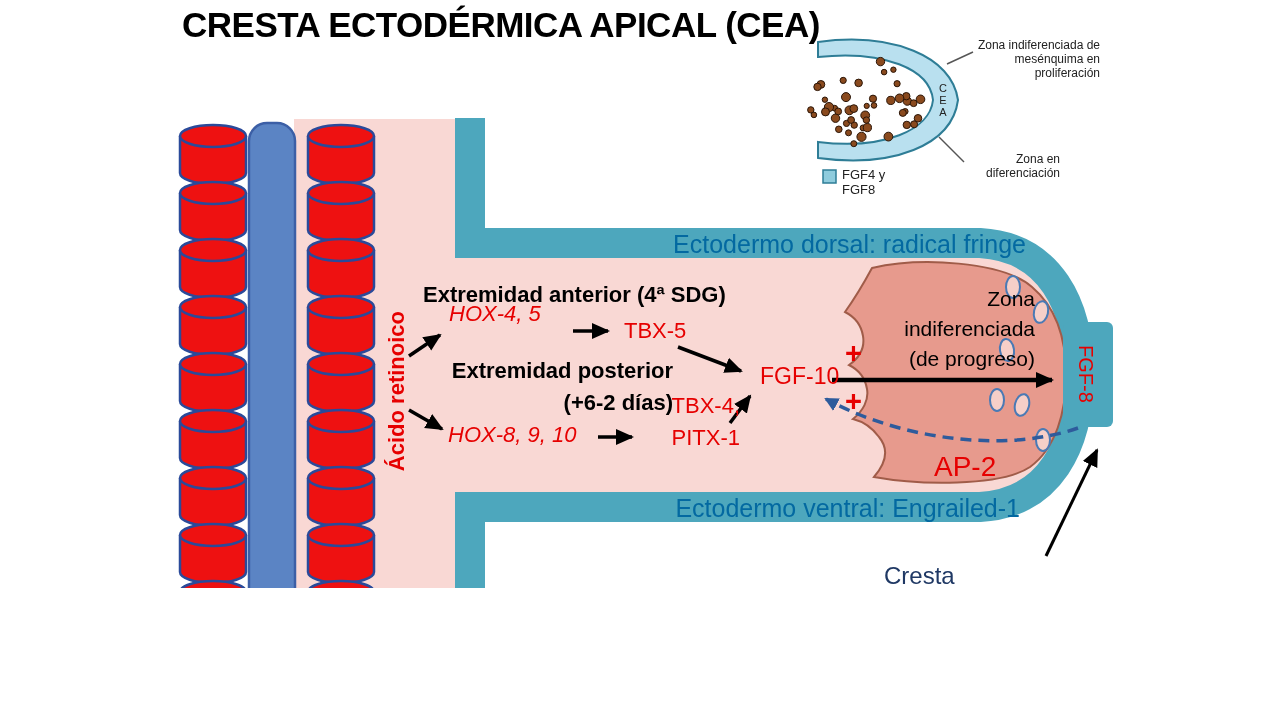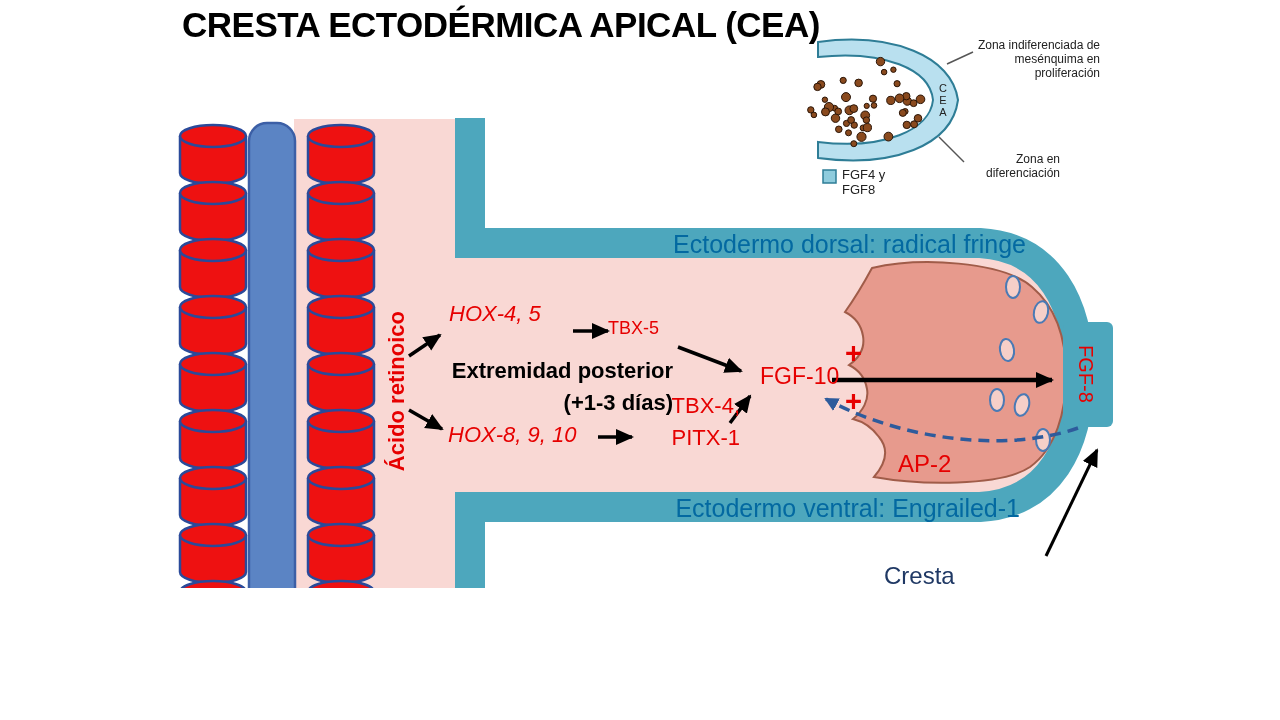--- a/index.html
+++ b/index.html
@@ -155,39 +155,41 @@
 
   <div class="txt b nw" style="left:182px;top:3px;font-size:35px;letter-spacing:-0.5px">CRESTA ECTODÉRMICA APICAL (CEA)</div>
 
 
   <div class="txt white c nw" style="left:556px;top:229px;width:470px;font-size:25px">Ectodermo dorsal: radical fringe</div>
 
   <div class="txt white c nw" style="left:550px;top:493px;width:470px;font-size:25px">Ectodermo ventral: Engrailed-1</div>
 
   <div class="txt red b vflip nw" style="left:383px;top:311px;font-size:22px">Ácido retinoico</div>
 
+  <div class="txt b nw" style="left:423px;top:281px;font-size:22px">Extremidad anterior (4ª SDG)</div>
 
   <div class="txt red i nw" style="left:449px;top:300px;font-size:22px">HOX-4, 5</div>
 
-  <div class="txt red nw" style="left:608px;top:317px;font-size:18px">TBX-5</div>
-
-  <div class="txt b c" style="left:428px;top:355px;width:245px;font-size:22px;line-height:1.45">Extremidad posterior (+1-3 días)</div>
+  <div class="txt red nw" style="left:624px;top:317px;font-size:22px">TBX-5</div>
+
+  <div class="txt b c" style="left:428px;top:355px;width:245px;font-size:22px;line-height:1.45">Extremidad posterior (+6-2 días)</div>
 
   <div class="txt red i nw" style="left:448px;top:421px;font-size:22px">HOX-8, 9, 10</div>
 
   <div class="txt red c" style="left:638px;top:390px;width:102px;font-size:22px;line-height:1.45">TBX-4, PITX-1</div>
 
   <div class="txt red nw" style="left:760px;top:362px;font-size:23px">FGF-10</div>
 
   <div class="txt red b nw" style="left:845px;top:335px;font-size:29px">+</div>
 
   <div class="txt red b nw" style="left:845px;top:383px;font-size:29px">+</div>
 
-
-  <div class="txt red nw" style="left:898px;top:449px;font-size:24px">AP-2</div>
+  <div class="txt c" style="left:870px;top:284px;width:165px;font-size:21px;line-height:1.43">Zona indiferenciada (de progreso)</div>
+
+  <div class="txt red nw" style="left:934px;top:449px;font-size:28px">AP-2</div>
 
   <div class="txt red v nw" style="left:1073px;top:345px;font-size:20px">FGF-8</div>
 
 
   <div class="txt darkblue" style="left:884px;top:559px;width:155px;font-size:24px;line-height:1.42">Cresta ectodérmica apical (CEA)</div>
 
 
   <div class="txt small c" style="left:972px;top:38px;width:128px;font-size:12px">Zona indiferenciada de mesénquima en proliferación</div>
 
   <div class="txt small vup nw" style="left:936px;top:82px;font-size:11px">CEA</div>

